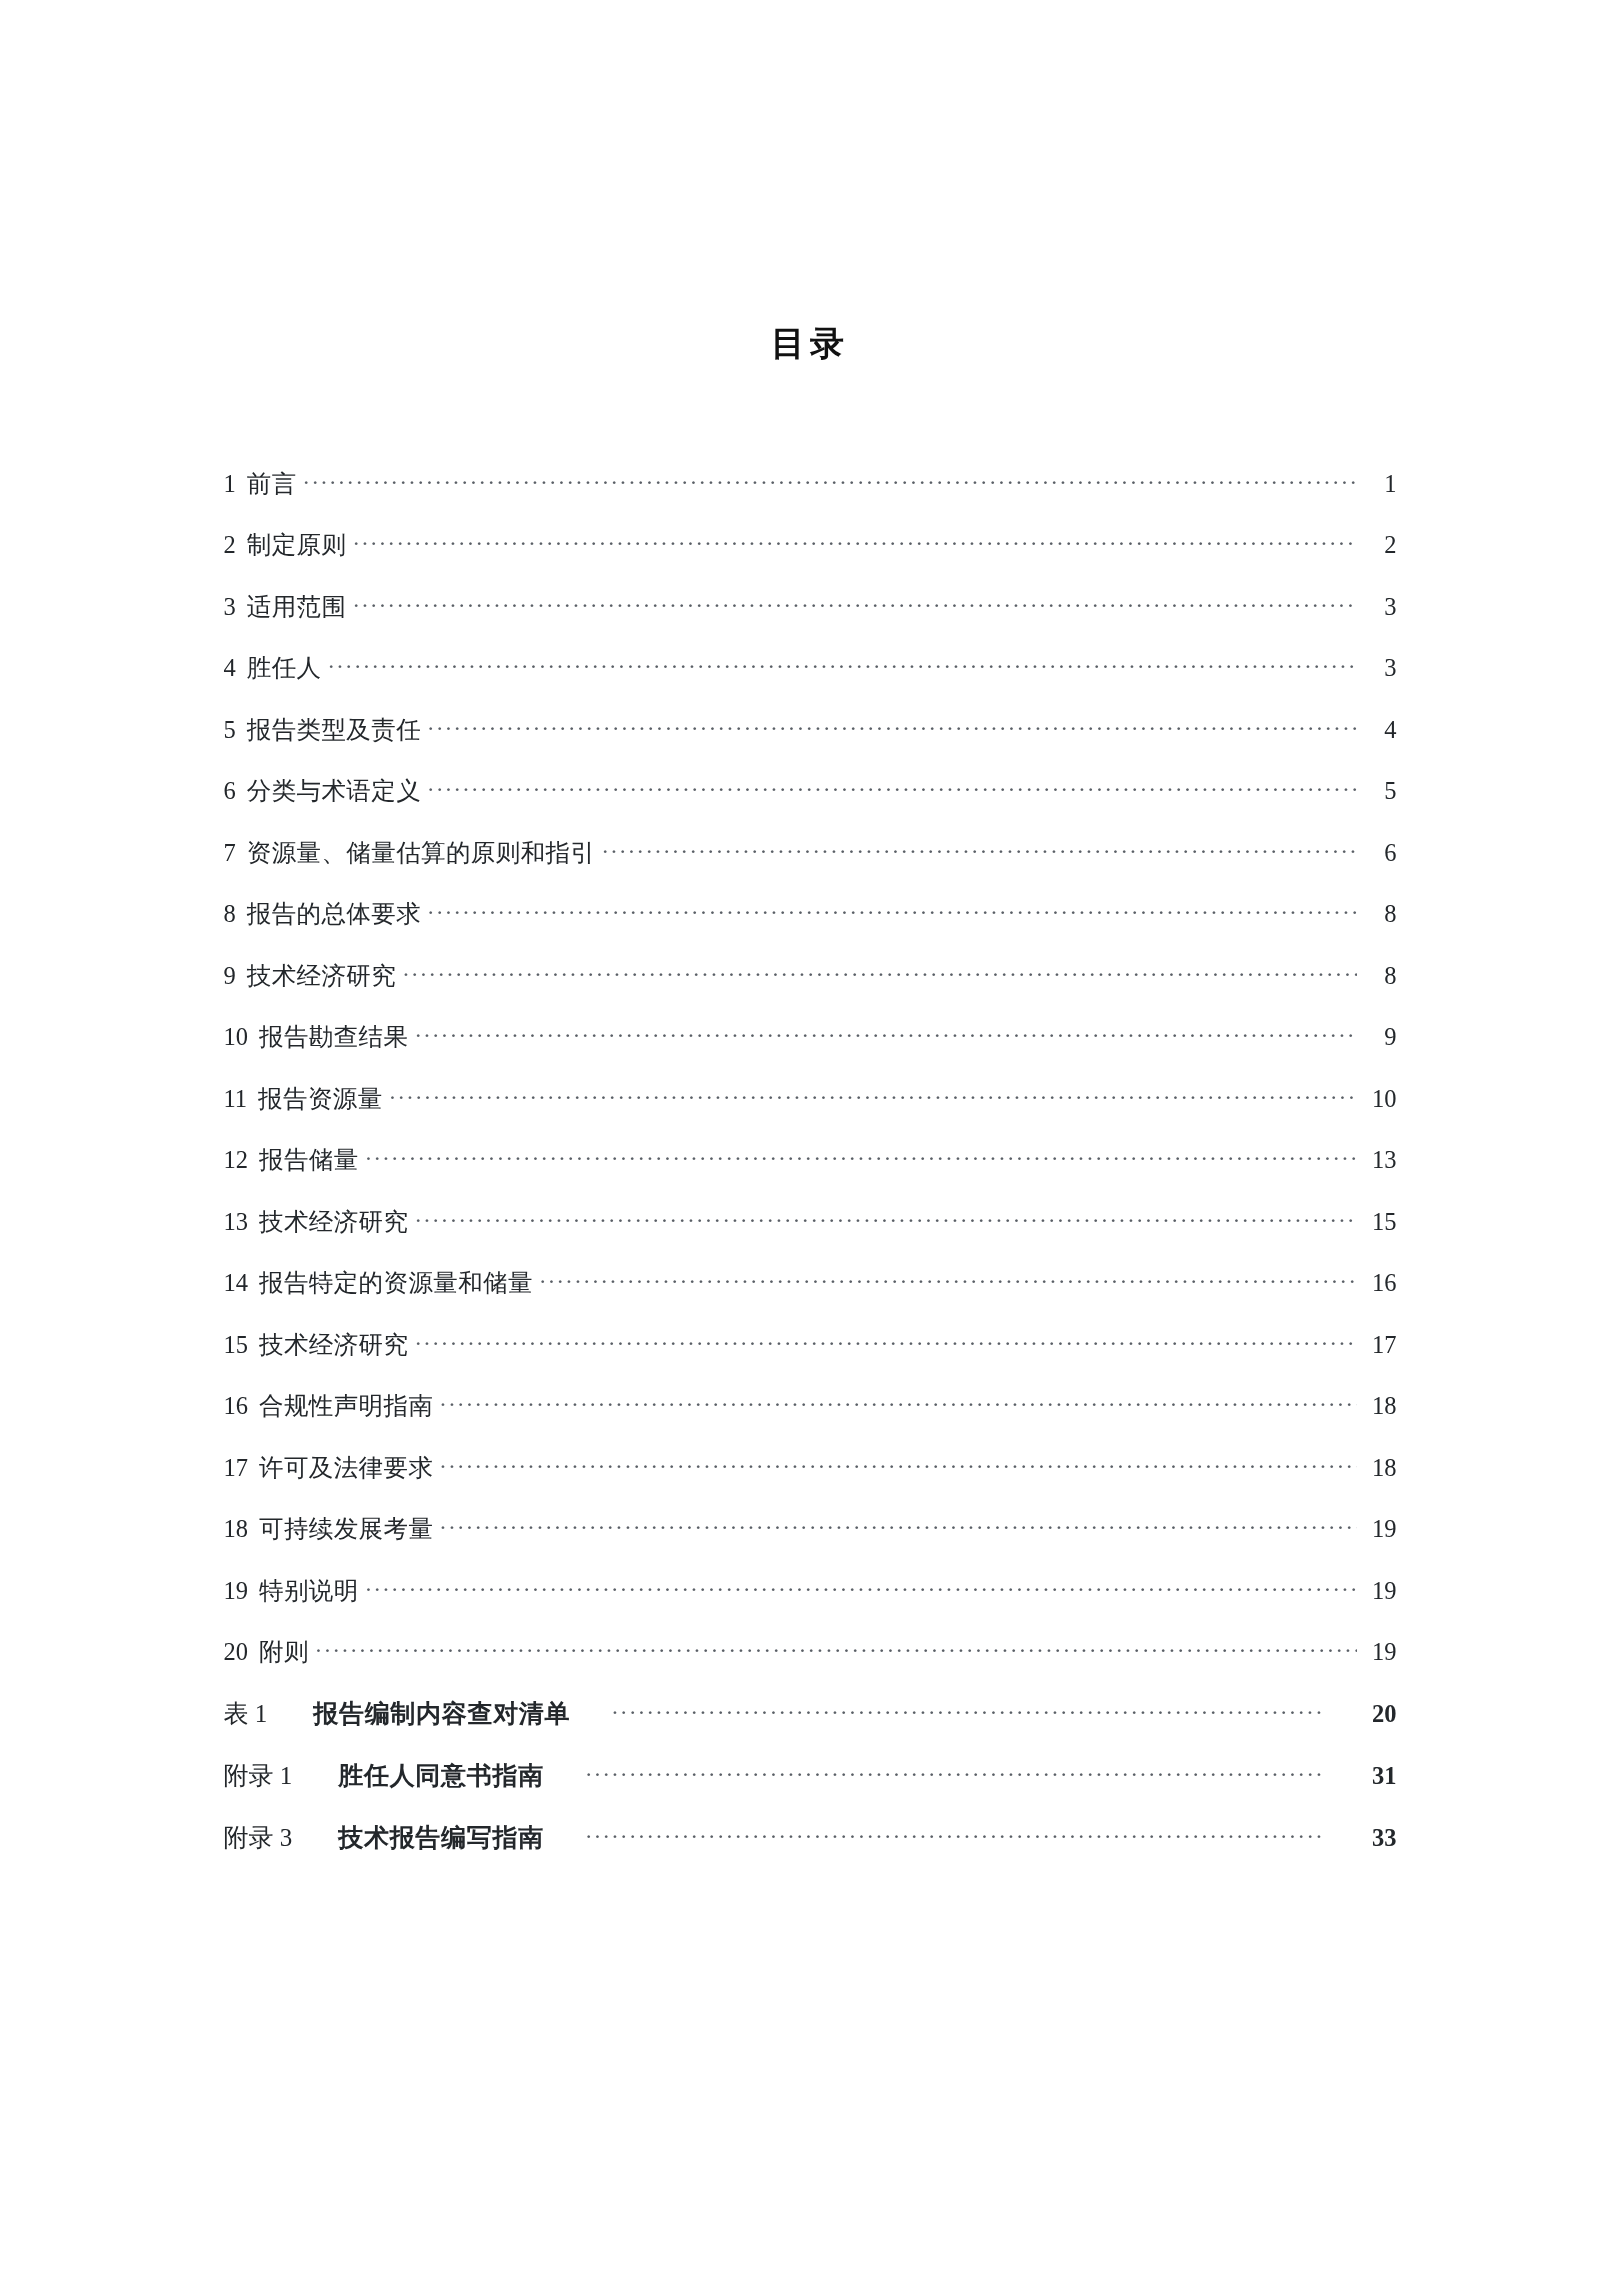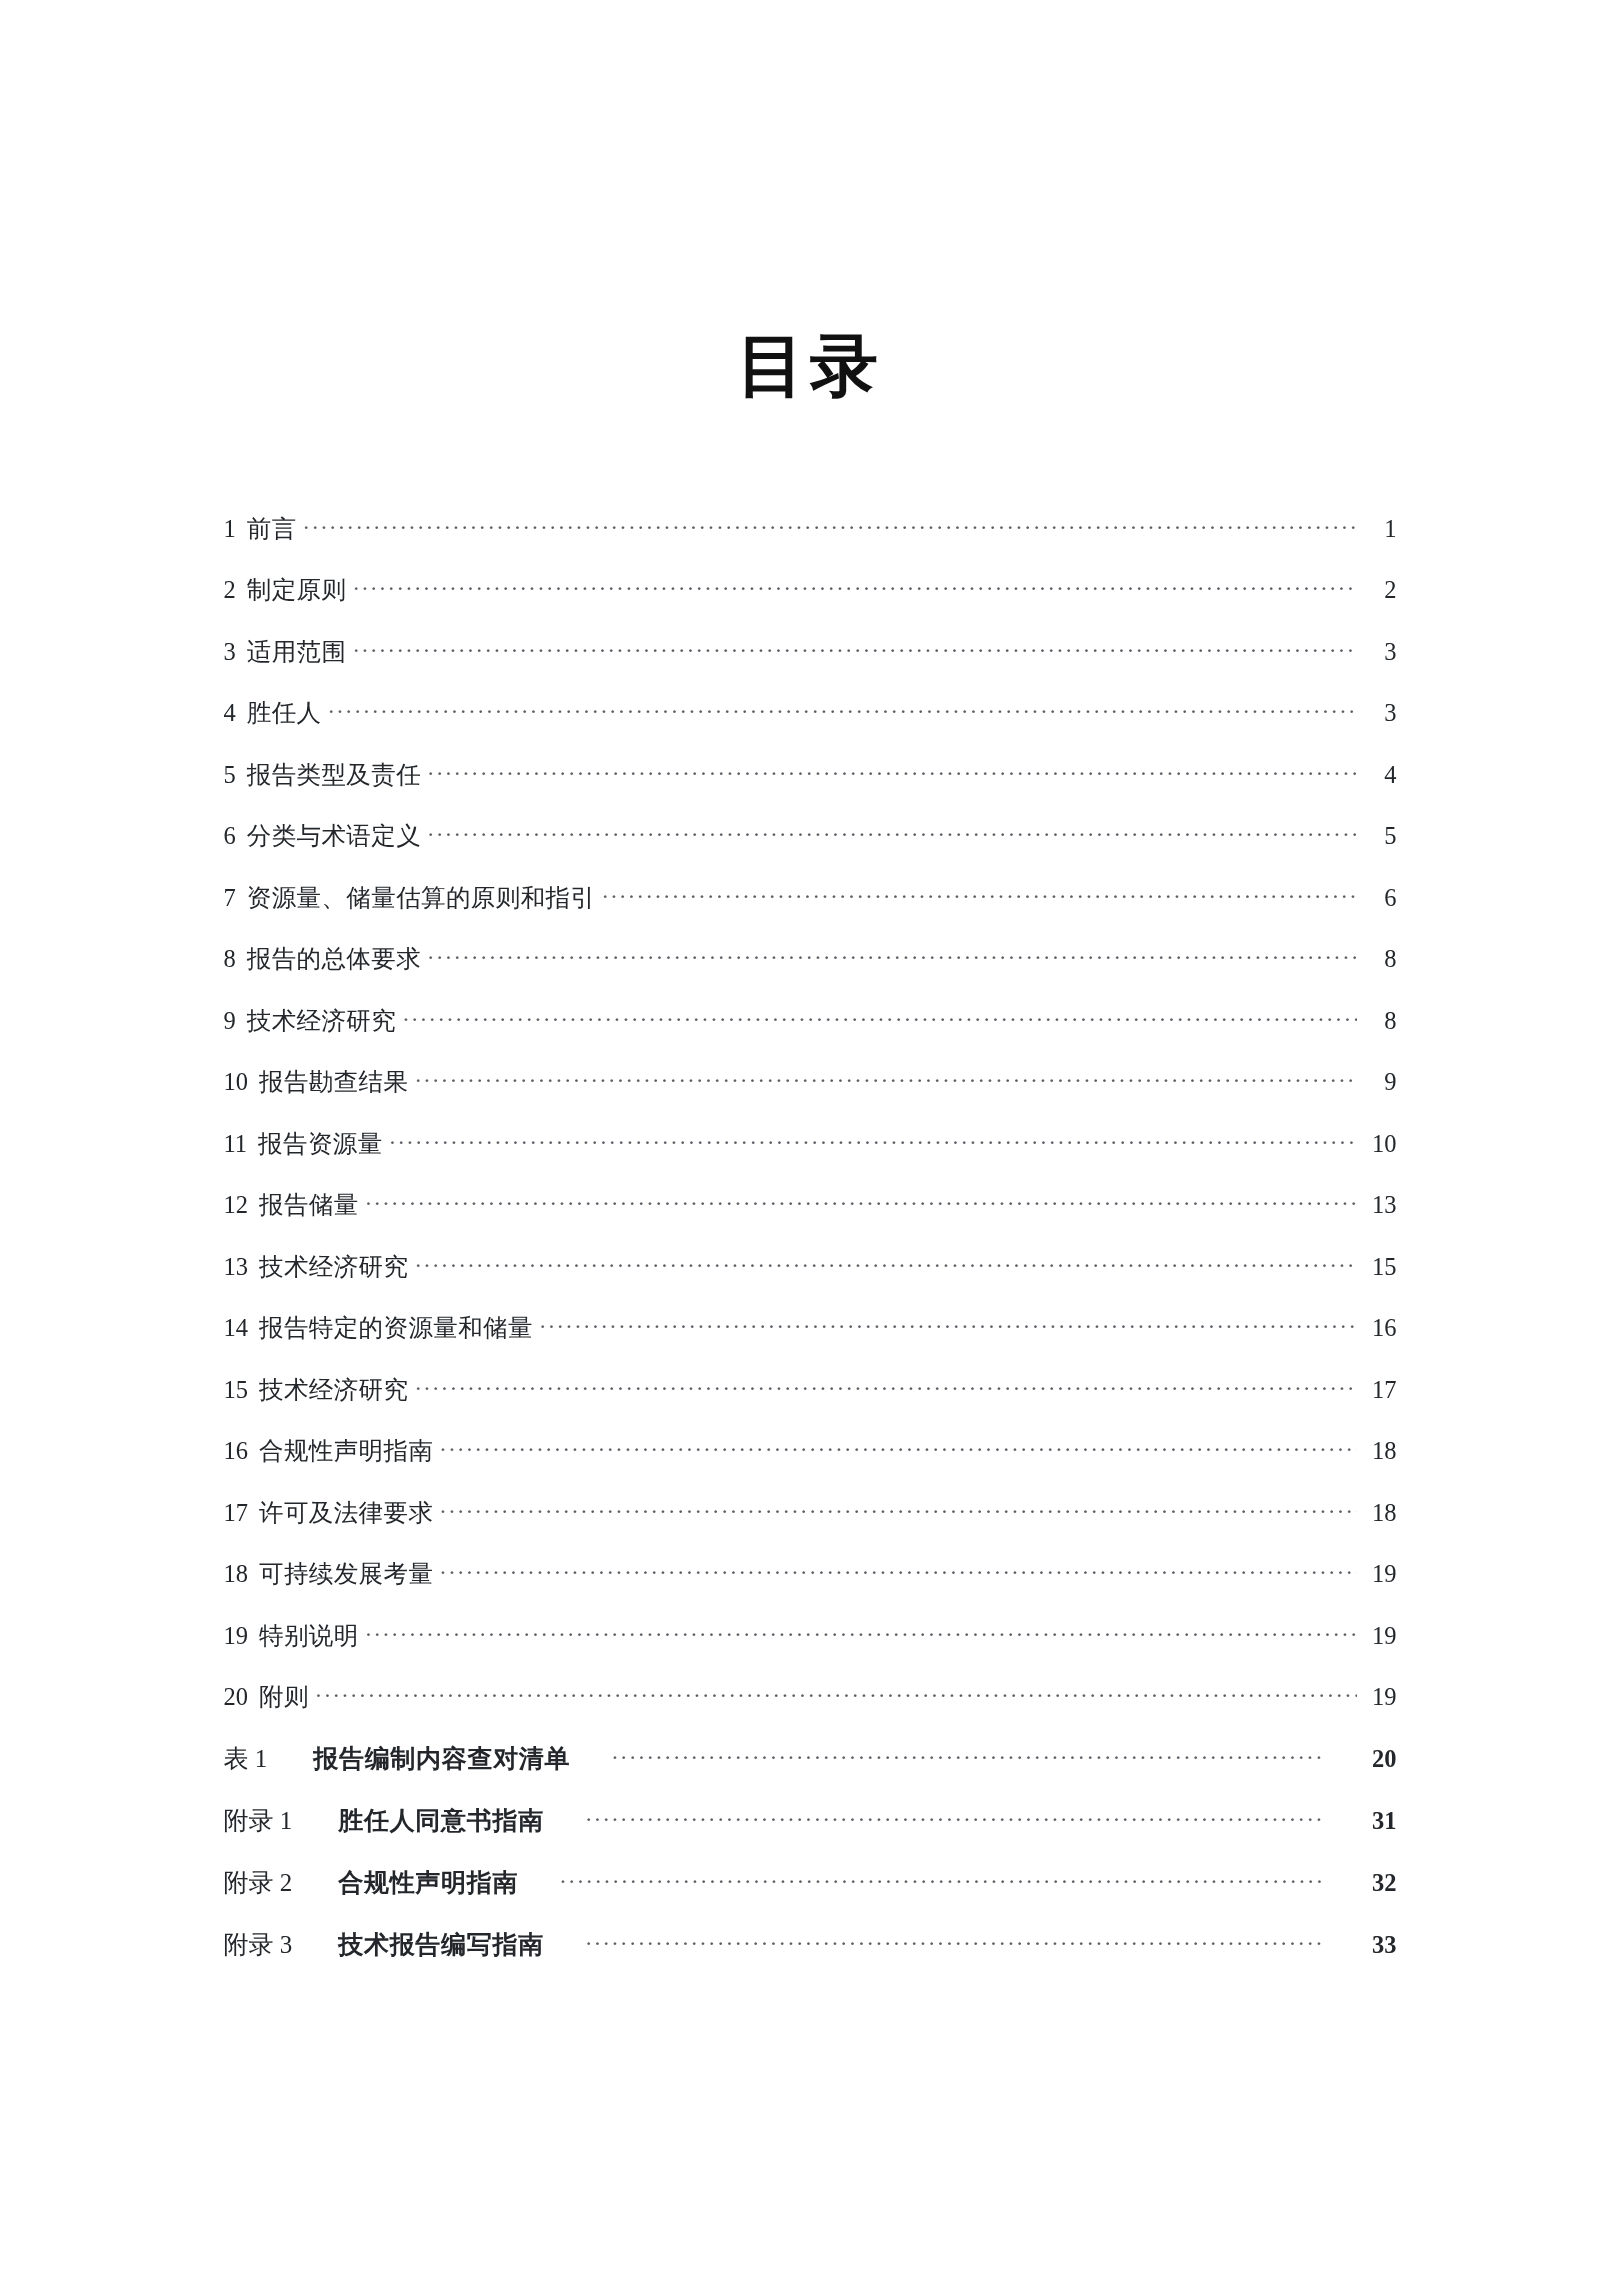--- a/index.html
+++ b/index.html
@@ -19,21 +19,21 @@
     width: 1620px;
     min-height: 2273px;
     background: #ffffff;
     box-sizing: border-box;
     padding: 0;
   }
   .doc-title {
     text-align: center;
     font-family: "Liberation Sans", "DejaVu Sans", sans-serif;
     font-weight: bold;
-    font-size: 68px;
+    font-size: 34px;
     letter-spacing: 5px;
     color: #111111;
     padding-top: 321px;
     padding-bottom: 0;
     margin: 0;
   }
   .toc {
     margin: 0 auto;
     width: 1173px;
     padding-top: 100px;
@@ -227,26 +227,20 @@
         <span class="toc-dots"></span>
         <span class="toc-page">20</span>
       </div>
       <div class="toc-entry bold entry-big">
         <span class="toc-num">附录 1</span>
         <span class="toc-label">胜任人同意书指南</span>
         <span class="toc-dots"></span>
         <span class="toc-page">31</span>
       </div>
       <div class="toc-entry bold entry-big">
-        <span class="toc-num">附录 2</span>
-        <span class="toc-label">合规性声明指南</span>
-        <span class="toc-dots"></span>
-        <span class="toc-page">32</span>
-      </div>
-      <div class="toc-entry bold entry-big">
         <span class="toc-num">附录 3</span>
         <span class="toc-label">技术报告编写指南</span>
         <span class="toc-dots"></span>
         <span class="toc-page">33</span>
       </div>
     </div>
 
 </div>
 
 

